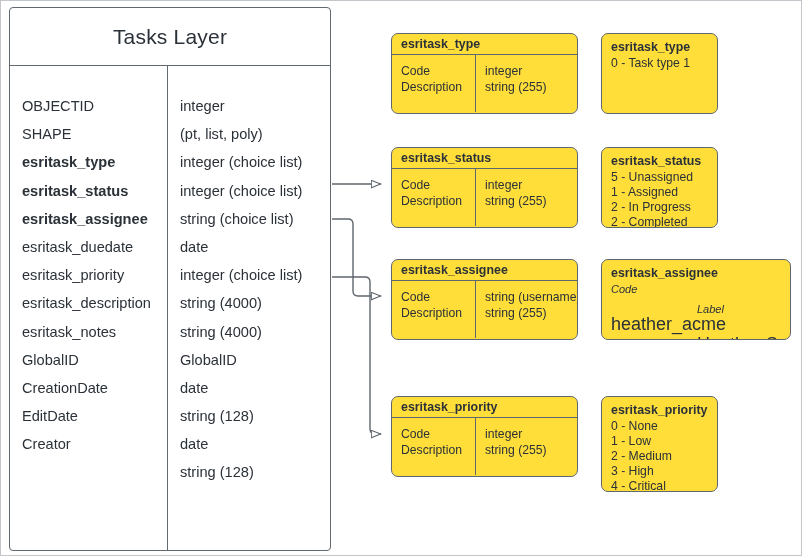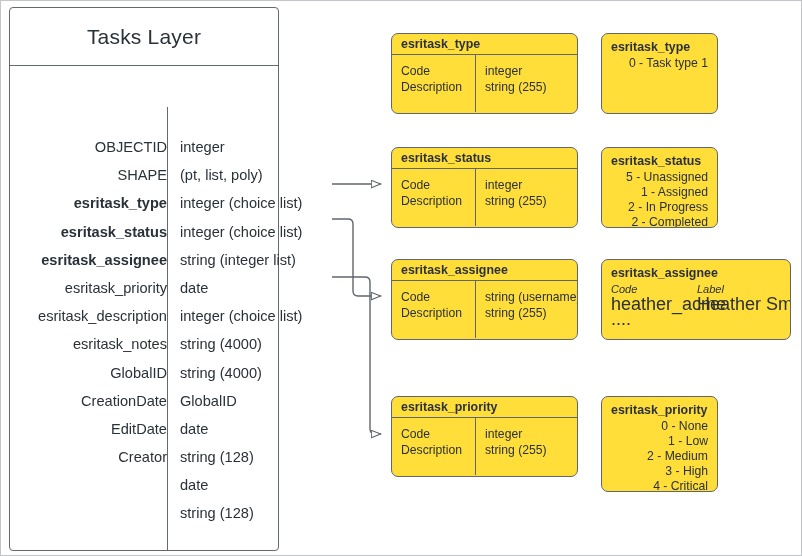--- a/index.html
+++ b/index.html
@@ -21,27 +21,26 @@
     width: 802px; height: 556px;
     background: #ffffff;
     border: 1px solid #c2c5c9;
     overflow: hidden;
   }
 
   
   #tasks-layer-table {
     position: absolute;
     left: 8px; top: 6px;
-    width: 270px; height: 544px;
+    width: 322px; height: 544px;
     background: #ffffff;
     border: 1.5px solid #62696f;
     border-radius: 4px;
     display: flex;
     flex-direction: column;
-    gap: 41px;
   }
   #tasks-layer-header {
     height: 58px;
     flex: 0 0 58px;
     display: flex;
     align-items: center;
     justify-content: center;
     border-bottom: 1.5px solid #62696f;
   }
   #tasks-layer-header .title {
@@ -55,21 +54,20 @@
     position: relative;
   }
   .tl-col {
     padding-top: 26px;
   }
   #tl-col-names {
     width: 158px;
     flex: 0 0 158px;
     border-right: 1.5px solid #62696f;
     padding-left: 12px;
-    text-align: right;
   }
   #tl-col-types {
     flex: 1 1 auto;
     padding-left: 12px;
   }
   .tl-row {
     height: 28.2px;
     line-height: 28.2px;
     font-size: 14.6px;
     white-space: nowrap;
@@ -126,31 +124,30 @@
     font-weight: bold;
     line-height: 15.5px;
     color: #2b3138;
     white-space: nowrap;
   }
   .val-line {
     font-size: 12.2px;
     line-height: 15.2px;
     color: #2b3138;
     white-space: nowrap;
-    text-align: right;
   }
   .val-table { display: block; }
   .val-tr { display: flex; }
   .val-td {
     font-size: 18px;
     line-height: 15.2px;
     white-space: nowrap;
   }
   .val-td.c0 { width: 86px; flex: 0 0 86px; }
-  .val-td.c1 { flex: 1 1 auto; }
+  .val-td.c1 { flex: 1 1 auto; margin-top: 20px; }
   .val-hdr { font-style: italic; font-size: 11px; }
 
   
   #connector-layer {
     position: absolute;
     left: 0; top: 0;
     width: 802px; height: 556px;
     pointer-events: none;
   }
 </style>
@@ -163,34 +160,35 @@
     <div id="tasks-layer-header">
       <span class="title">Tasks Layer</span>
     </div>
     <div id="tasks-layer-body">
       <div class="tl-col" id="tl-col-names">
         <div class="tl-row">OBJECTID</div>
         <div class="tl-row">SHAPE</div>
         <div class="tl-row bold">esritask_type</div>
         <div class="tl-row bold">esritask_status</div>
         <div class="tl-row bold">esritask_assignee</div>
+        <div class="tl-row">esritask_duedate</div>
         <div class="tl-row">esritask_priority</div>
         <div class="tl-row">esritask_description</div>
         <div class="tl-row">esritask_notes</div>
         <div class="tl-row">GlobalID</div>
         <div class="tl-row">CreationDate</div>
         <div class="tl-row">EditDate</div>
         <div class="tl-row">Creator</div>
       </div>
       <div class="tl-col" id="tl-col-types">
         <div class="tl-row">integer</div>
         <div class="tl-row">(pt, list, poly)</div>
         <div class="tl-row">integer (choice list)</div>
         <div class="tl-row">integer (choice list)</div>
-        <div class="tl-row">string (integer list)</div>
+        <div class="tl-row">string (choice list)</div>
         <div class="tl-row">date</div>
         <div class="tl-row">integer (choice list)</div>
         <div class="tl-row">string (4000)</div>
         <div class="tl-row">string (4000)</div>
         <div class="tl-row">GlobalID</div>
         <div class="tl-row">date</div>
         <div class="tl-row">string (128)</div>
         <div class="tl-row">date</div>
         <div class="tl-row">string (128)</div>
       </div>

